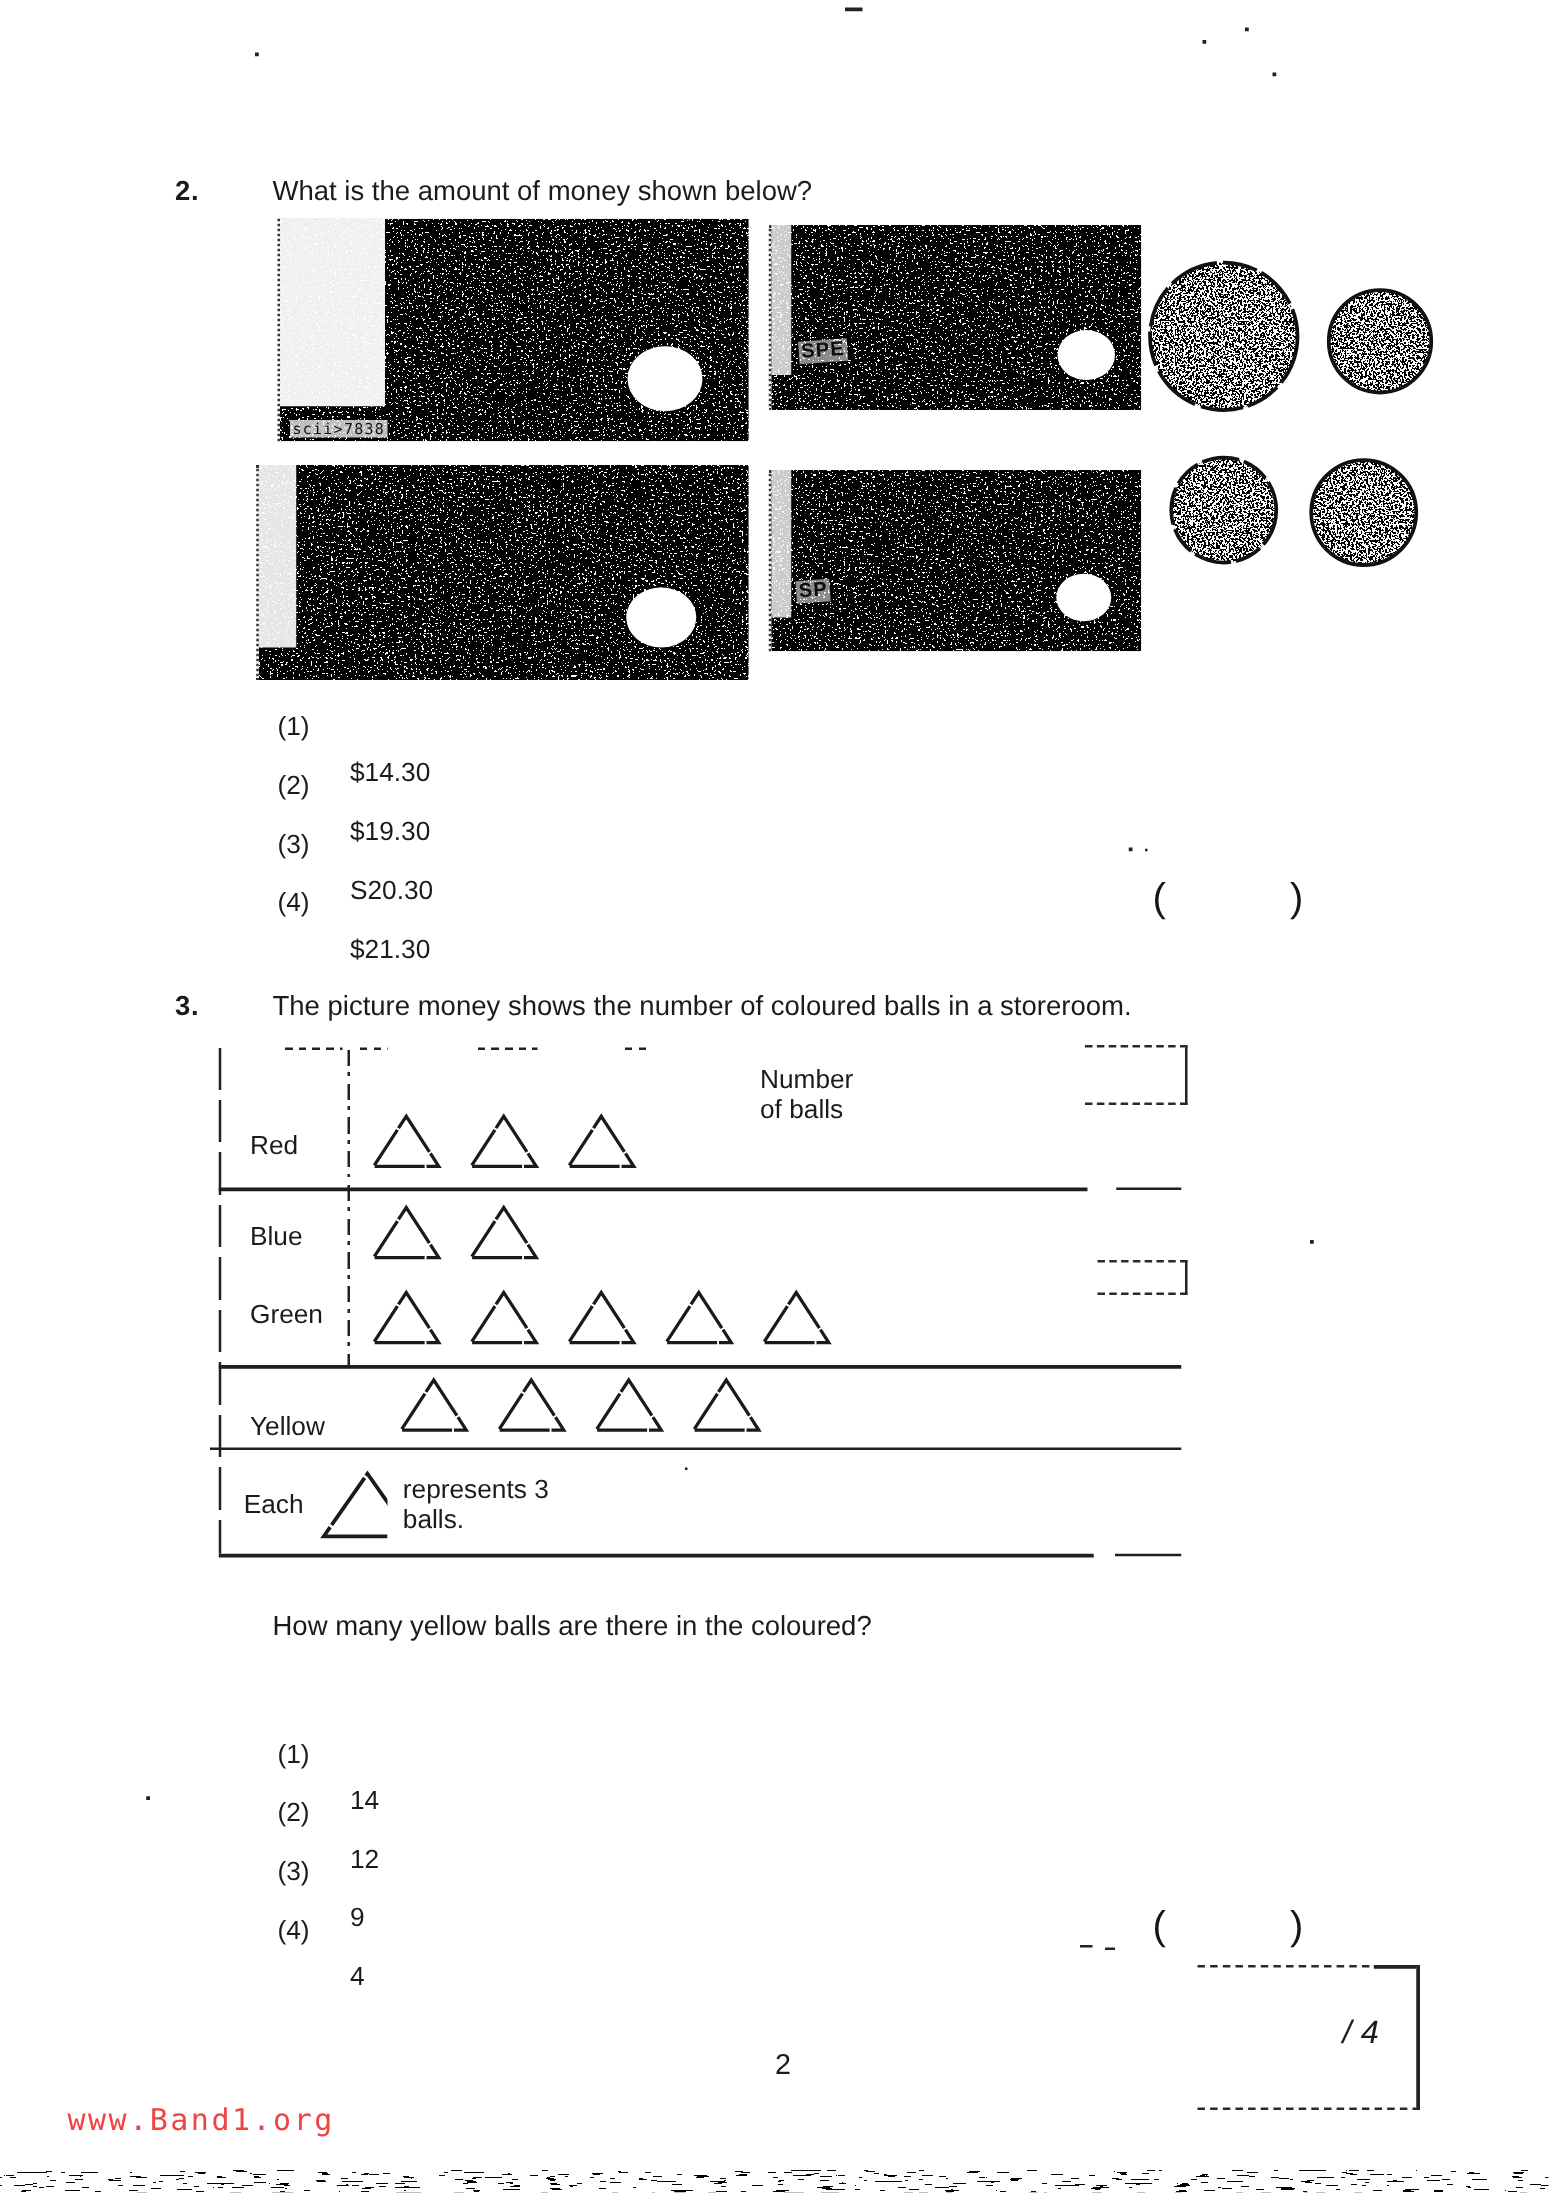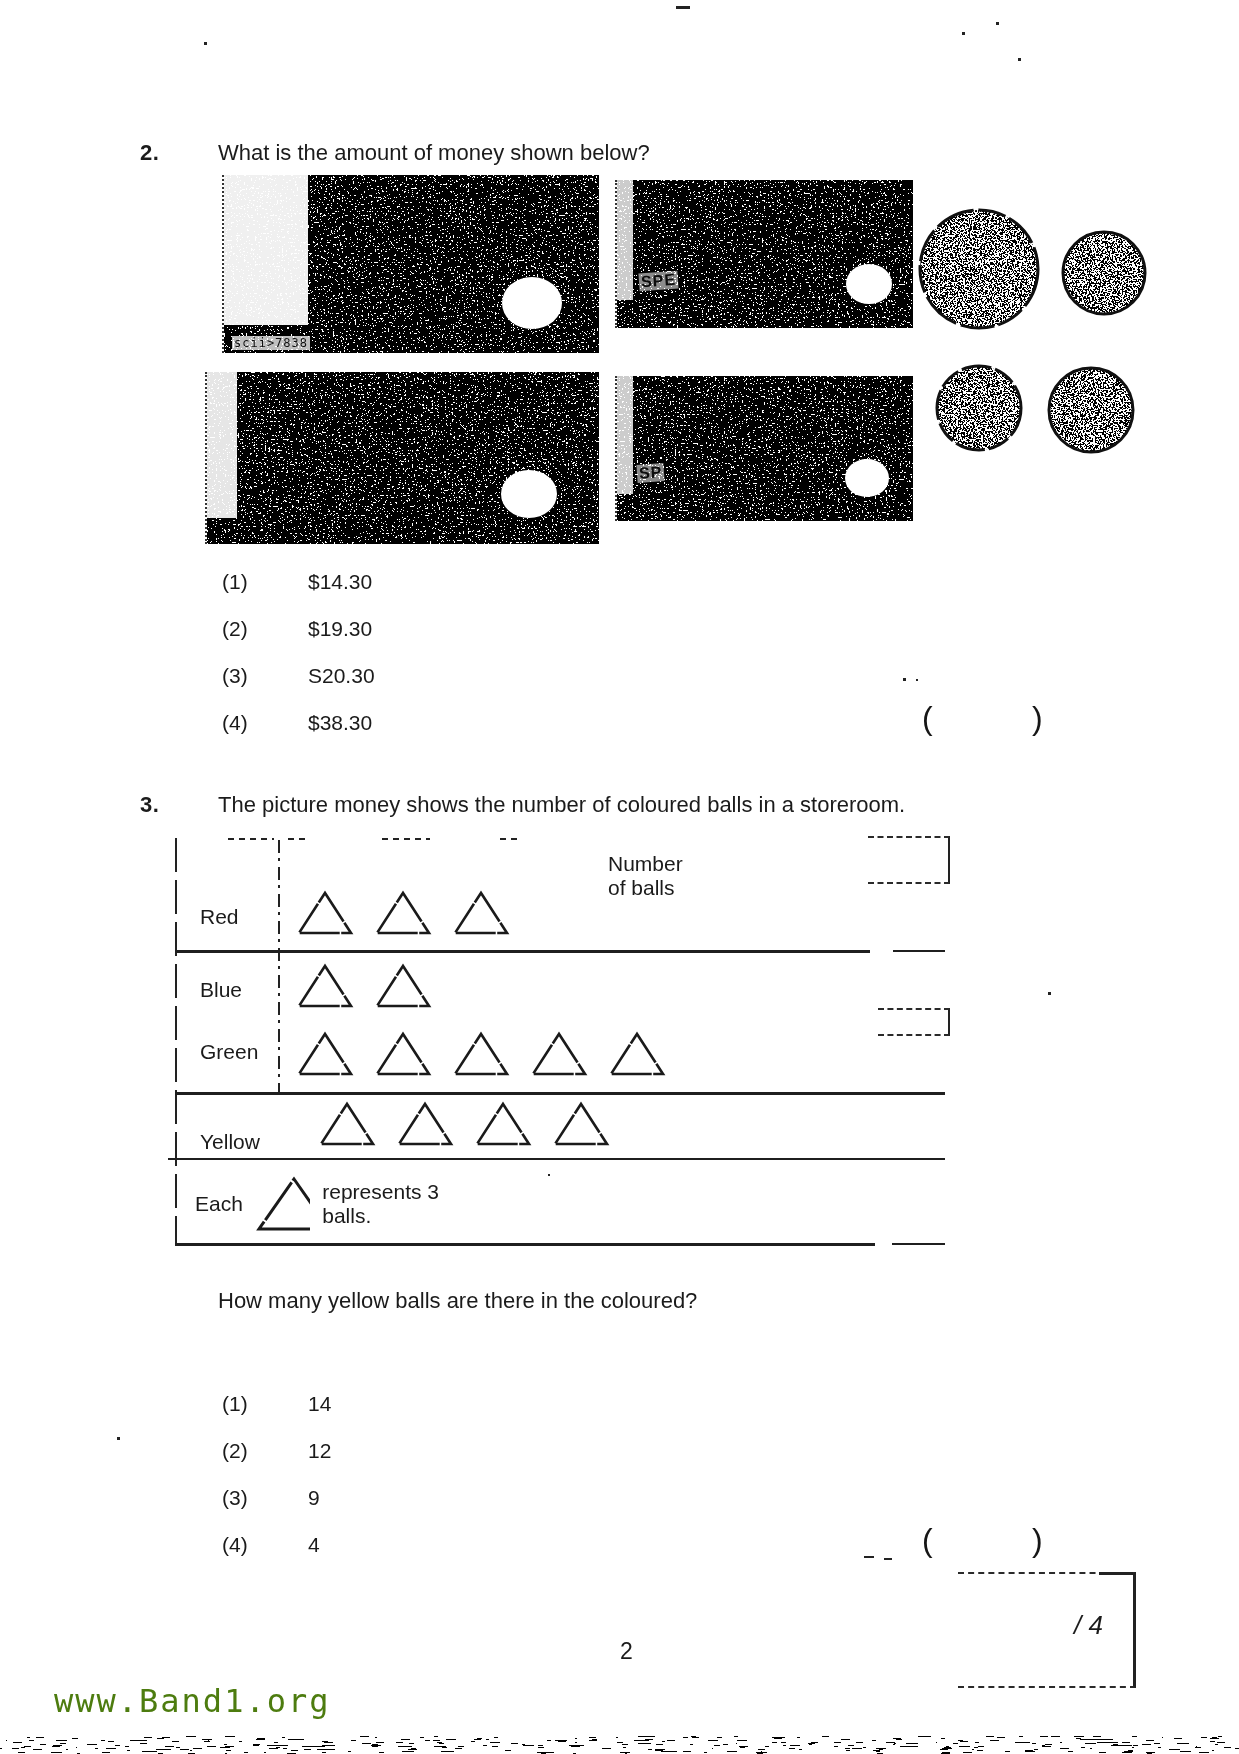--- a/index.html
+++ b/index.html
@@ -8,21 +8,21 @@
     font-family:"Liberation Sans", sans-serif;color:#1b1b1b;overflow:hidden;
     -webkit-font-smoothing:antialiased;
   }
   .abs{position:absolute;}
   .qnum{font-size:22px;font-weight:bold;letter-spacing:.5px;}
   .qtext{font-size:22px;}
   .optnum{font-size:21px;}
   .optval{font-size:21px;}
   .opt-row{position:absolute;left:0;width:100%;height:26px;}
   .opt-row .optnum{position:absolute;left:222px;}
-  .opt-row .optval{position:absolute;left:308px;}
+  .opt-row .optval{position:absolute;left:280px;margin-top:37px;}
   .bracket{font-size:32px;font-weight:400;color:#161616;}
   
   .bill{position:absolute;overflow:hidden;}
   .bill svg{display:block;}
   .coin{position:absolute;}
   .serial{position:absolute;left:8px;bottom:3px;font-size:12px;color:#111;
     letter-spacing:1px;font-family:"DejaVu Sans Mono",monospace;background:rgba(255,255,255,.75);padding:0 2px;}
   .overprint{position:absolute;font-size:16px;font-weight:bold;color:#0d0d0d;
     background:rgba(255,255,255,.55);padding:0 2px;letter-spacing:1px;transform:rotate(-4deg);}
   
@@ -34,21 +34,21 @@
   .vlong{position:absolute;width:2px;background-image:repeating-linear-gradient(to bottom,#222 0 34px,transparent 34px 42px);}
   .corner-piece{position:absolute;border-top:2px dashed #2a2a2a;border-right:2px solid #222;border-bottom:2px dashed #2a2a2a;}
   .legend-text{font-size:21px;}
   .speck{position:absolute;background:#222;}
   
   .page-number{position:absolute;left:620px;top:1638px;font-size:23px;}
   .marks-box{position:absolute;left:958px;top:1572px;width:175px;height:112px;
     border-top:2px dashed #2a2a2a;border-bottom:2px dashed #2a2a2a;border-right:3px solid #222;}
   .marks-box .corner{position:absolute;right:0;top:-2px;width:34px;height:3px;background:#222;}
   .marks-label{position:absolute;right:30px;top:36px;font-size:26px;font-style:italic;}
-  .watermark{position:absolute;left:54px;top:1682px;font-size:32px;color:#4d7c0f;
+  .watermark{position:absolute;left:54px;top:1682px;font-size:24px;color:#ef4444;
     font-family:"DejaVu Sans Mono","Liberation Mono",monospace;letter-spacing:2px;}
 </style>
 </head>
 <body>
 
 <svg width="0" height="0" style="position:absolute" aria-hidden="true">
   <defs>
     <filter id="fd" x="0%" y="0%" width="100%" height="100%">
       <feTurbulence type="fractalNoise" baseFrequency="0.55" numOctaves="3" seed="11" stitchTiles="stitch"></feTurbulence>
       <feComponentTransfer>
@@ -187,21 +187,21 @@
 <div class="opt-row" style="top:617px">
   <span class="optnum">(2)</span>
   <span class="optval">$19.30</span>
 </div>
 <div class="opt-row" style="top:664px">
   <span class="optnum">(3)</span>
   <span class="optval">S20.30</span>
 </div>
 <div class="opt-row" style="top:711px">
   <span class="optnum">(4)</span>
-  <span class="optval">$38.30</span>
+  <span class="optval">$21.30</span>
 </div>
 <span class="bracket abs" style="left:922px;top:700px">(</span>
 <span class="bracket abs" style="left:1032px;top:700px">)</span>
 
 <div class="abs" style="left:140px;top:792px;">
   <span class="qnum">3.</span>
   <span class="qtext" style="position:absolute;left:78px;top:0;white-space:nowrap">The picture money shows the number of coloured balls in a storeroom.</span>
 </div>
 
 <div class="abs" style="left:0;top:0">

